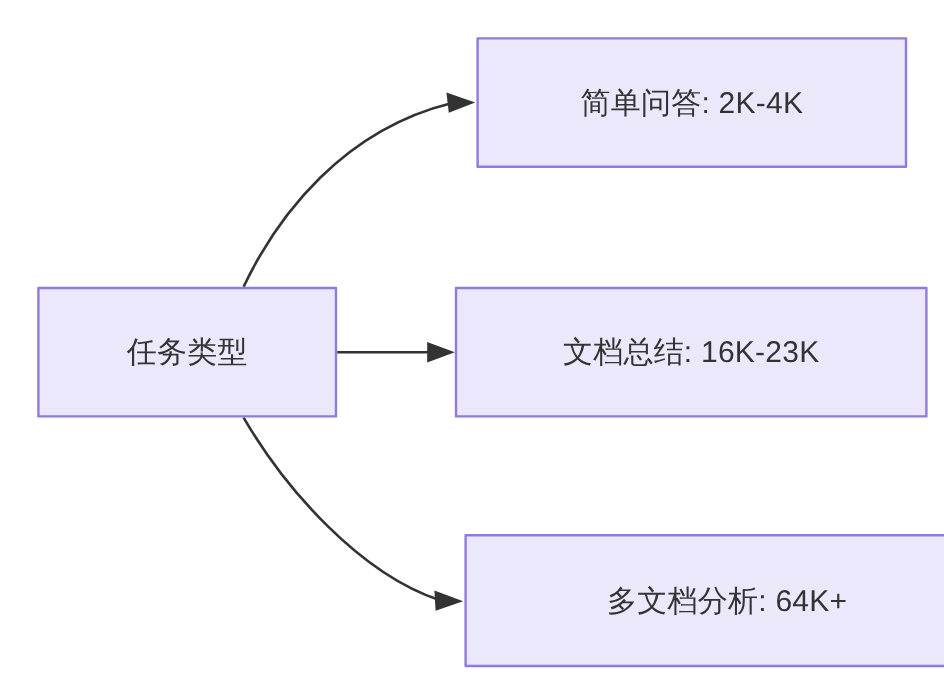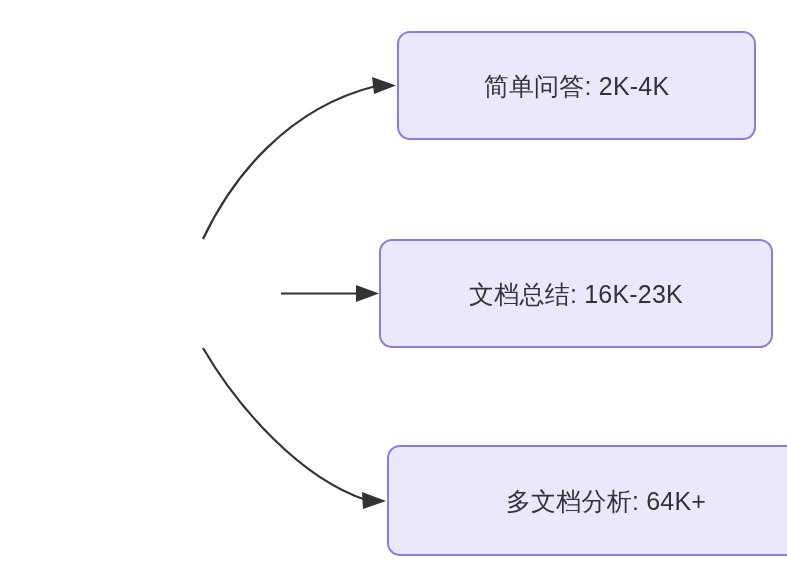--- a/index.html
+++ b/index.html
@@ -28,21 +28,21 @@
     top: 0;
     width: 787px;
     height: 572px;
     overflow: visible;
   }
   .flow-node {
     position: absolute;
     box-sizing: border-box;
     background: #ebe8fb;
     border: 2px solid #9179dd;
-    border-radius: 13px;
+    border-radius: 1px;
     display: flex;
     align-items: center;
     justify-content: center;
     z-index: 2;
   }
   .flow-node-label {
     color: #333333;
     font-size: 25px;
     line-height: 1.2;
     letter-spacing: 0.2px;
@@ -99,20 +99,23 @@
       <path class="edge-path" d="M 281 293.5 L 360 293.5"></path>
       <polygon class="edge-arrowhead" points="379,293.5 356,285 356,302"></polygon>
     </g>
 
     <g>
       <path class="edge-path" d="M 203 348 C 238 408 300 478 366 500"></path>
       <polygon class="edge-arrowhead" points="386,501 362,492 363,509"></polygon>
     </g>
   </svg>
 
+  <div class="flow-node" id="node-root">
+    <span class="flow-node-label">任务类型</span>
+  </div>
 
   <div class="flow-node" id="node-simple-qa">
     <span class="flow-node-label">简单问答: 2K-4K</span>
   </div>
 
   <div class="flow-node" id="node-doc-summary">
     <span class="flow-node-label">文档总结: 16K-23K</span>
   </div>
 
   <div class="flow-node" id="node-multi-doc">

